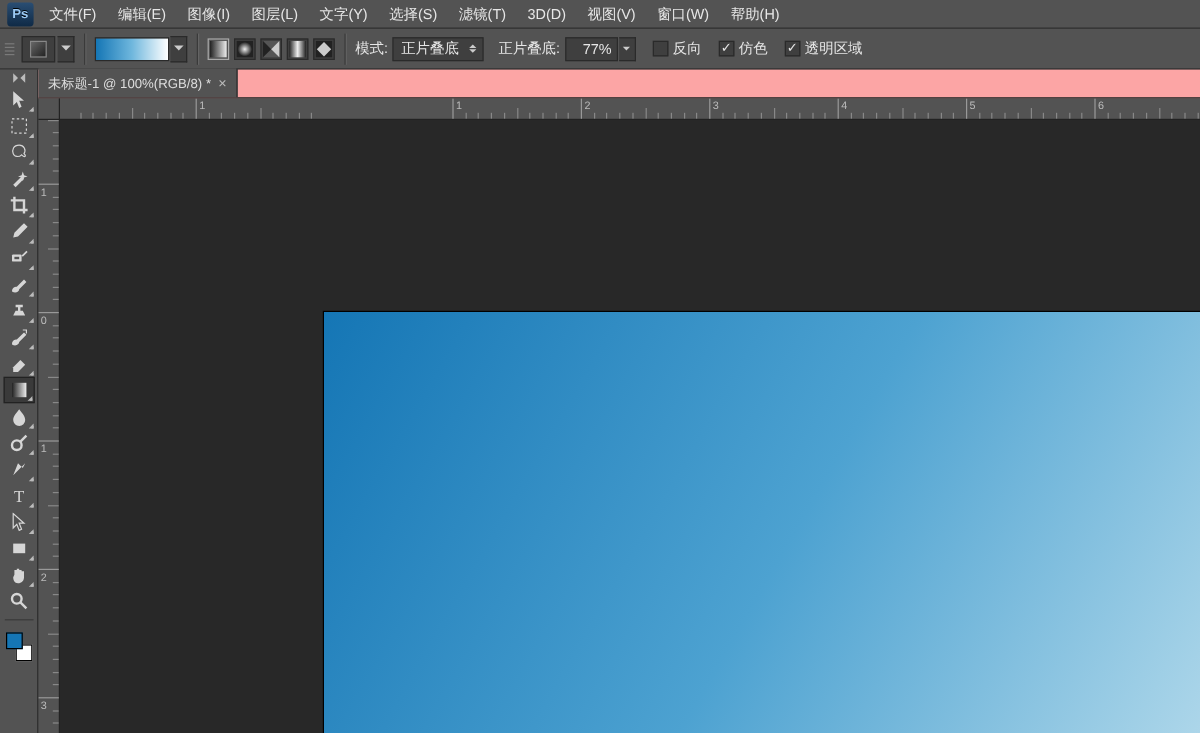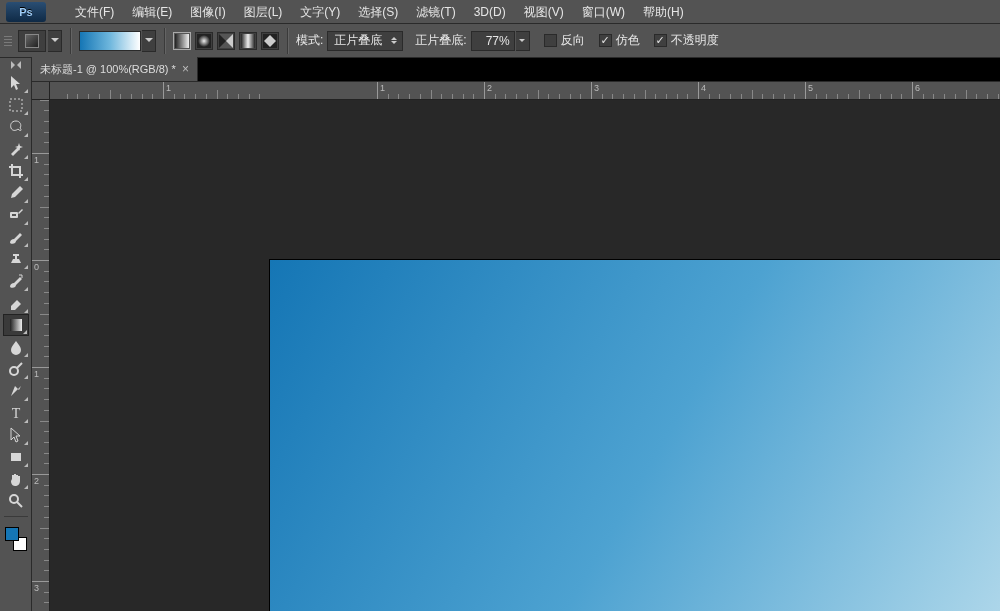--- a/index.html
+++ b/index.html
@@ -10,21 +10,21 @@
     font-size: 12px; color: #e6e6e6;
   }
 
   
   .menubar {
     height: 24px; background: #535353;
     display: flex; align-items: center; padding-left: 6px;
     border-bottom: 1px solid #2a2a2a;
   }
   .ps-logo {
-    width: 40px; height: 20px; margin-right: 20px;
+    width: 22px; height: 20px; margin-right: 4px;
     background: linear-gradient(#2a4e73,#0f2a46);
     border-radius: 3px; display: flex; align-items: center; justify-content: center;
     font-weight: bold; font-size: 11px; color: #9ccaf4;
     text-shadow: 0 -1px 0 #000;
   }
   .menu-item {
     padding: 0 9px; line-height: 24px; cursor: default;
     color: #e6e6e6; white-space: nowrap;
   }
 
@@ -154,21 +154,21 @@
     position: absolute; left: 2px; top: 2px; width: 14px; height: 14px;
     background: #1576b5; border: 1px solid #000;
   }
 
   
   .doc-area {
     flex: 1; display: flex; flex-direction: column; background: #282828;
     position: relative;
   }
   .tab-bar {
-    height: 24px; background: #000000; display: flex; align-items: flex-end;
+    height: 24px; background: #fca5a5; display: flex; align-items: flex-end;
     border-bottom: 1px solid #2a2a2a; padding-left: 0;
   }
   .doc-tab {
     height: 24px; background: #535353; padding: 0 8px;
     display: flex; align-items: center; gap: 6px;
     border-right: 1px solid #2a2a2a; color: #ddd;
     font-size: 11px;
   }
   .doc-tab .close { font-size: 12px; color: #bbb; }
 
@@ -312,21 +312,21 @@
   <div class="chk-wrap">
     <span class="chk"></span>
     <span>反向</span>
   </div>
   <div class="chk-wrap">
     <span class="chk checked"></span>
     <span>仿色</span>
   </div>
   <div class="chk-wrap">
     <span class="chk checked"></span>
-    <span>不透明度</span>
+    <span>透明区域</span>
   </div>
 </div>
 
 <div class="workspace">
 
   <div class="tool-panel">
     <div class="panel-collapse"></div>
 
     <div class="tool-btn">
         <svg viewBox="0 0 16 16">

